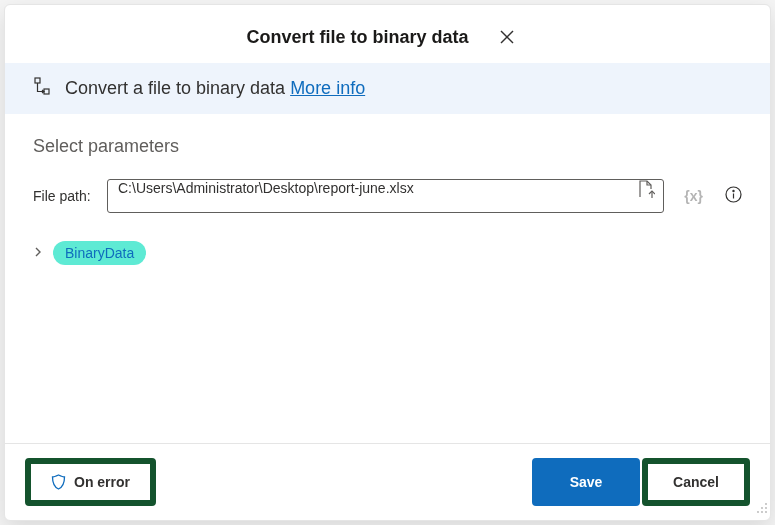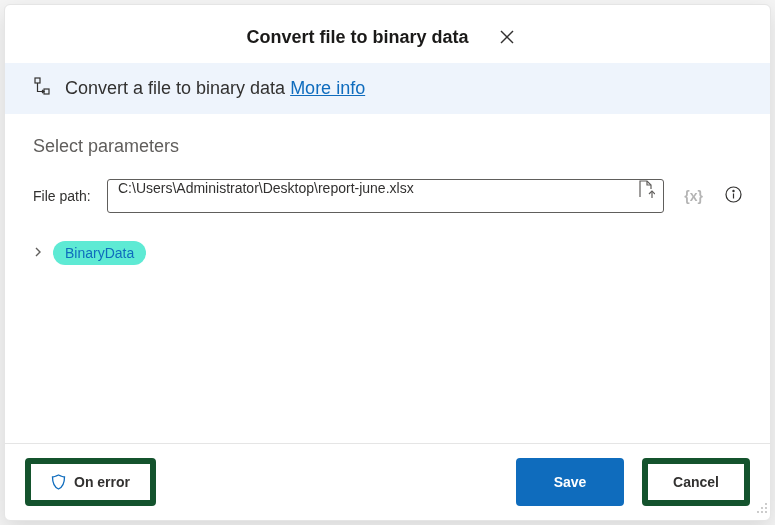--- a/index.html
+++ b/index.html
@@ -157,21 +157,21 @@
       min-width: 108px;
       justify-content: center;
     }
     .btn-primary {
       background: #0f6cbd;
       border-color: #0f6cbd;
       color: #ffffff;
     }
     .footer-right {
       display: flex;
-      gap: 18px;
+      gap: 2px;
     }
     .resize-grip {
       position: absolute;
       right: 2px;
       bottom: 2px;
       color: #b5b5b5;
     }
   </style>
 </head>
 <body>

